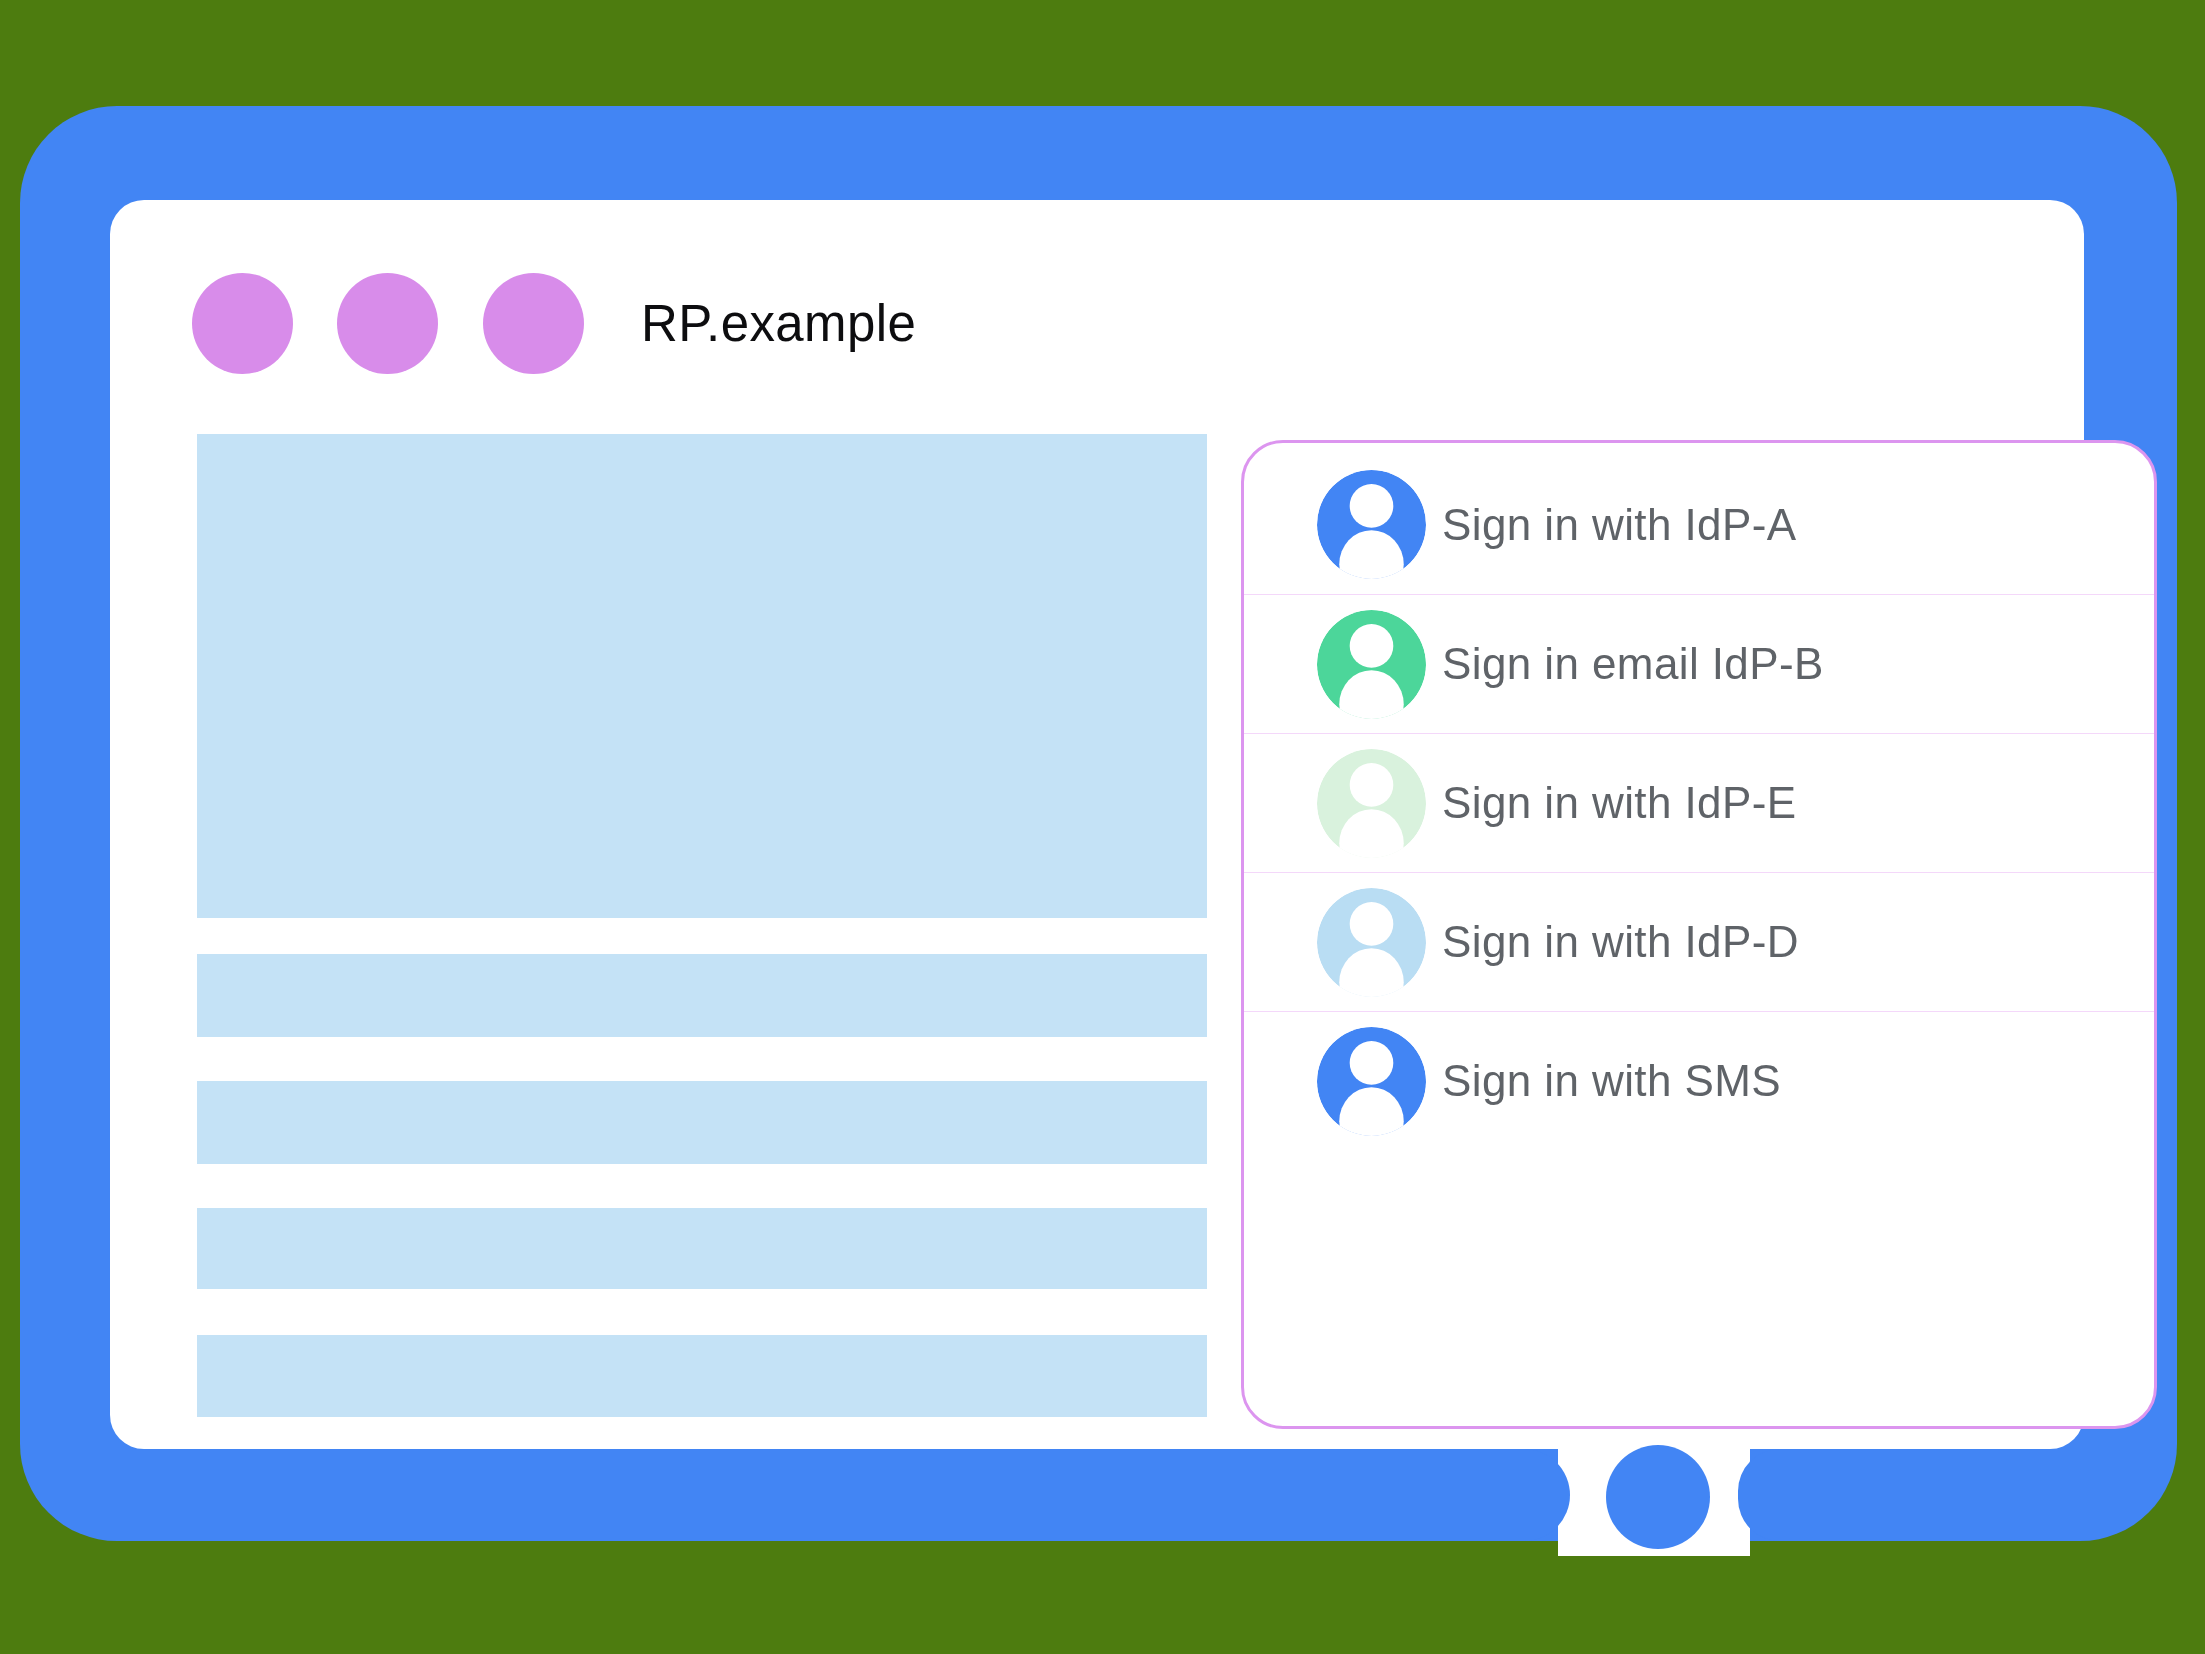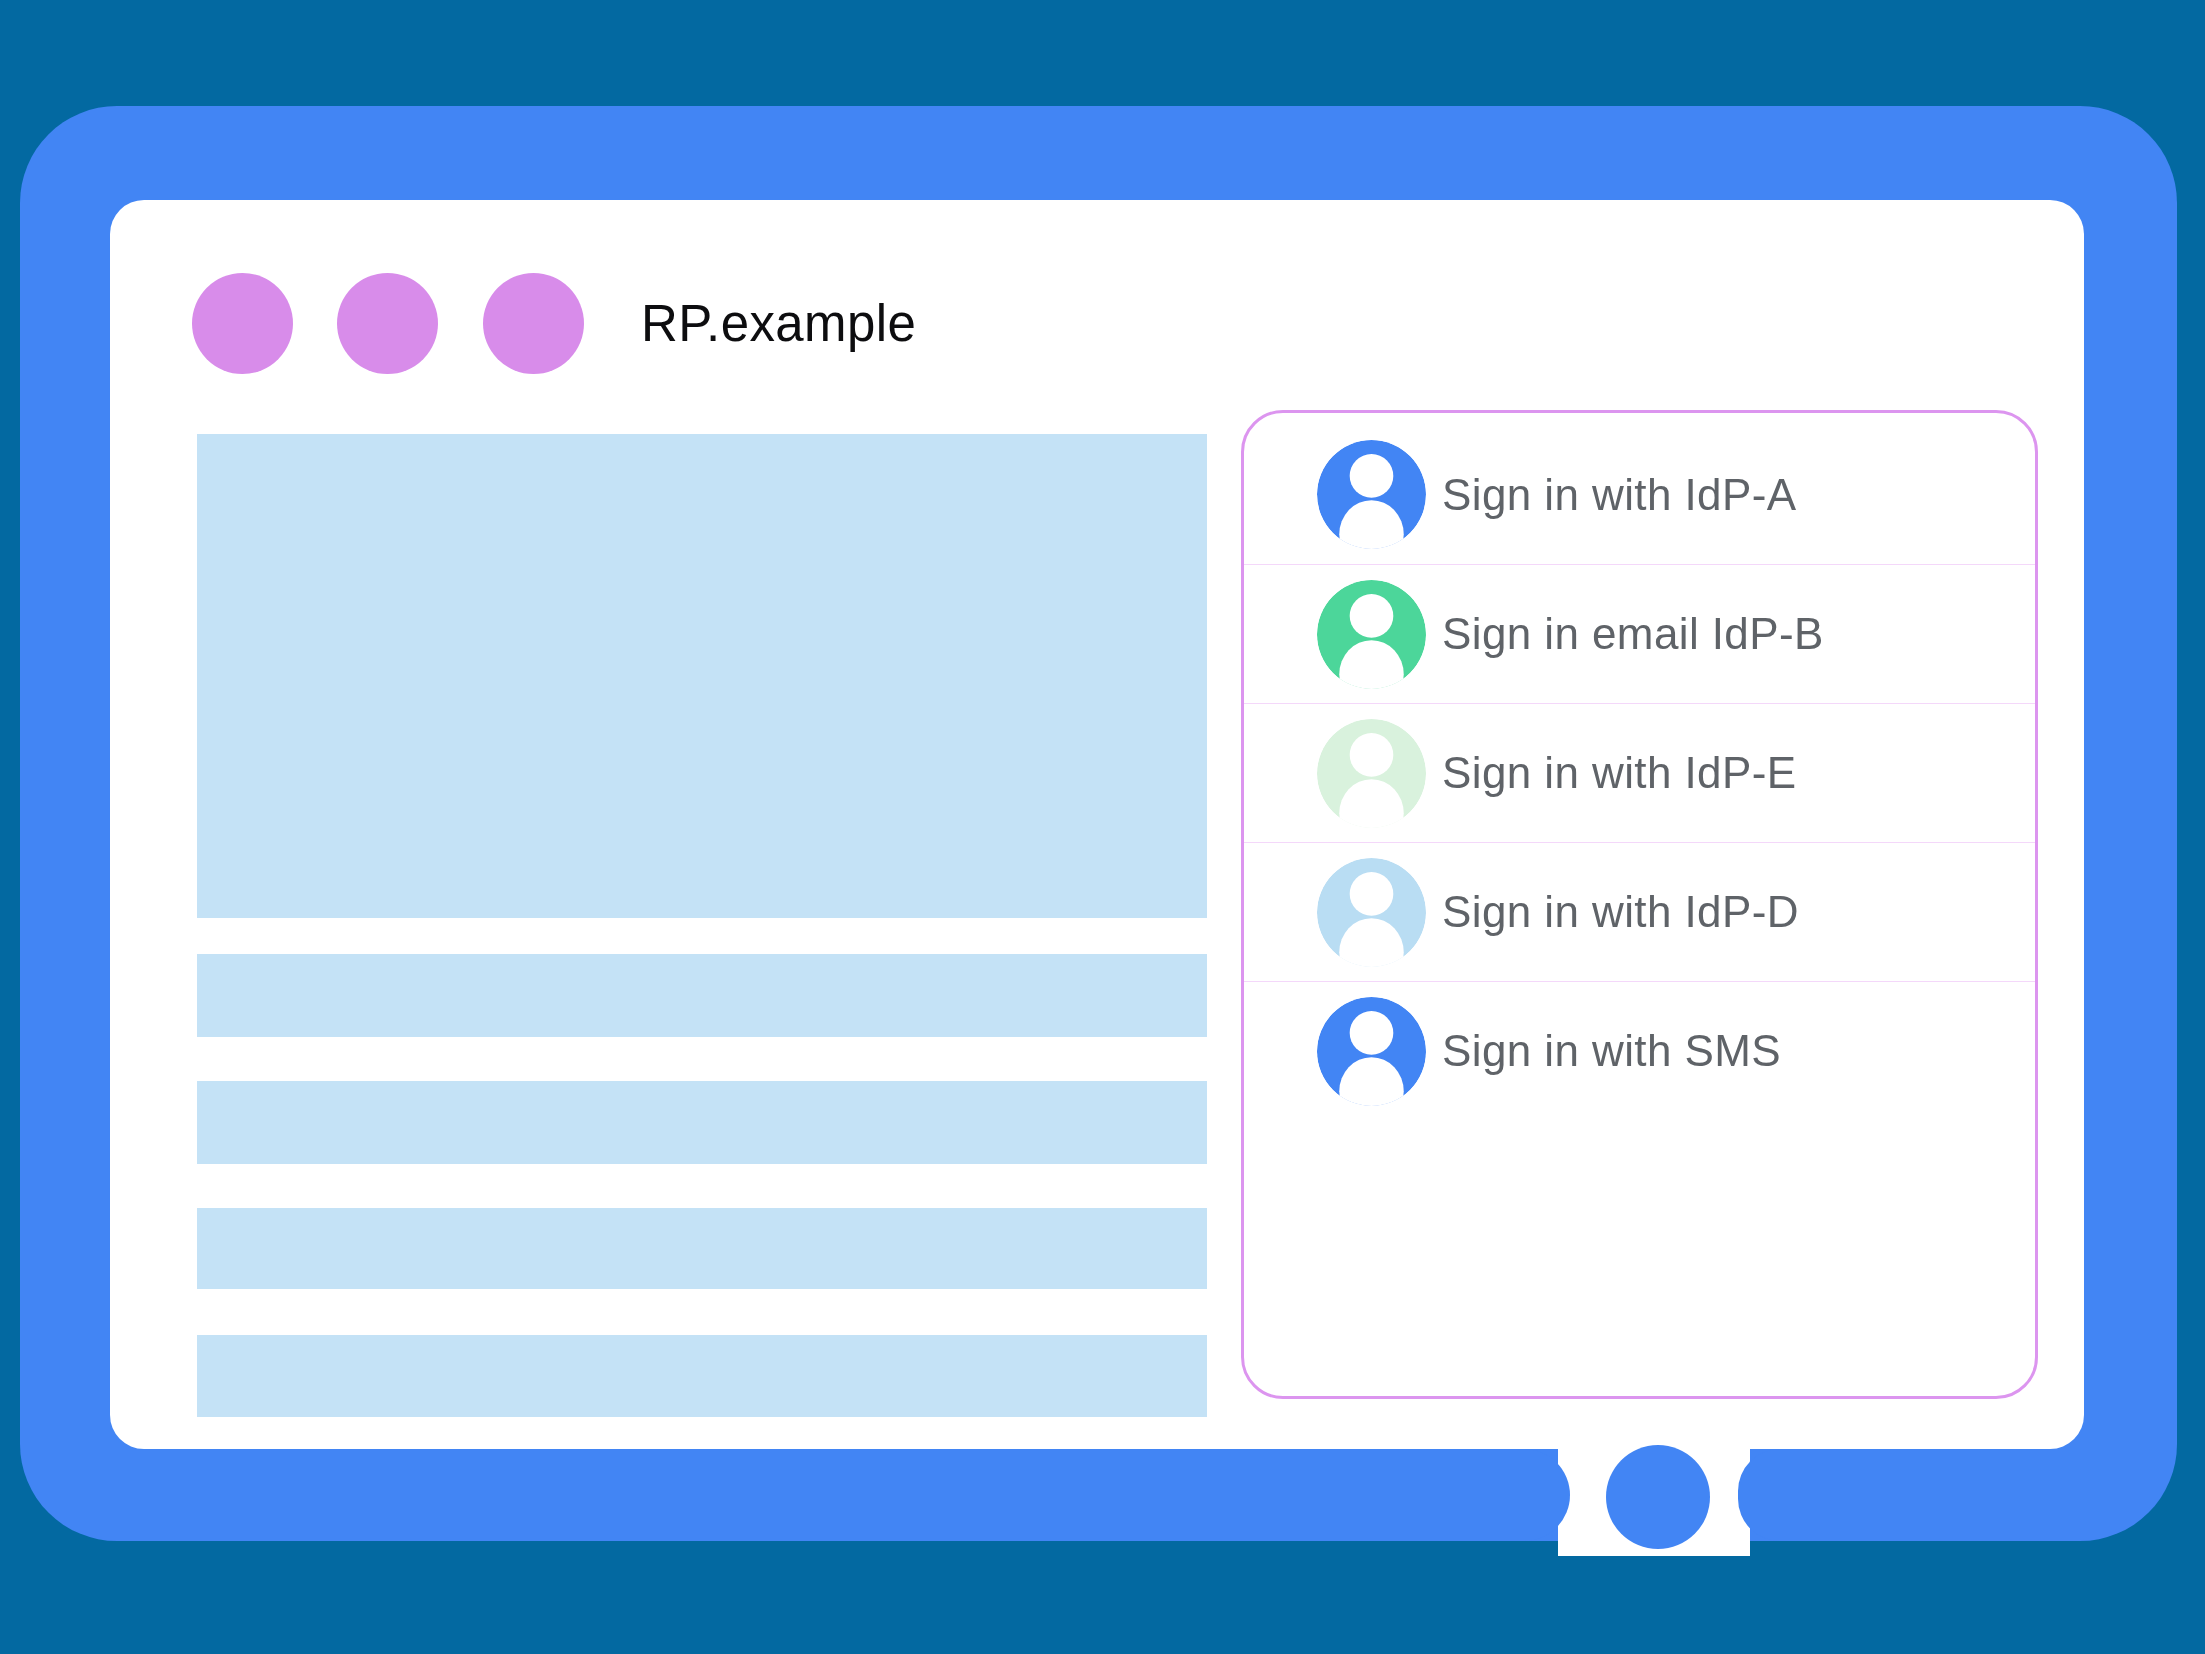--- a/index.html
+++ b/index.html
@@ -1,20 +1,20 @@
 <!DOCTYPE html>
 <html style="font-size:14px"><head>
 <meta charset="utf-8">
 <style>
   html, body { margin: 0; padding: 0; background: #ffffff; }
   .canvas {
     position: relative;
     width: 2206px;
     height: 1654px;
-    background: #0369a1;
+    background: #4d7c0f;
     overflow: hidden;
     font-family: "Liberation Sans", sans-serif;
   }
   
   .frame {
     position: absolute;
     left: 20px; top: 106px;
     width: 2157px; height: 1435px;
     background: #4285F4;
     border-radius: 97px;
@@ -82,22 +82,22 @@
     background: #C4E2F6;
   }
   .ph-hero { top: 434px; height: 484px; }
   .ph-line1 { top: 954px; height: 83px; }
   .ph-line2 { top: 1081px; height: 83px; }
   .ph-line3 { top: 1208px; height: 81px; }
   .ph-line4 { top: 1335px; height: 82px; }
   
   .panel {
     position: absolute;
-    left: 1241px; top: 410px;
-    width: 797px; height: 989px;
+    left: 1241px; top: 440px;
+    width: 916px; height: 989px;
     box-sizing: border-box;
     border: 3.5px solid #DC95EF;
     border-radius: 42px;
     background: #ffffff;
     padding-top: 12.4px;
     display: flex;
     flex-direction: column;
     overflow: hidden;
   }
   .option {

